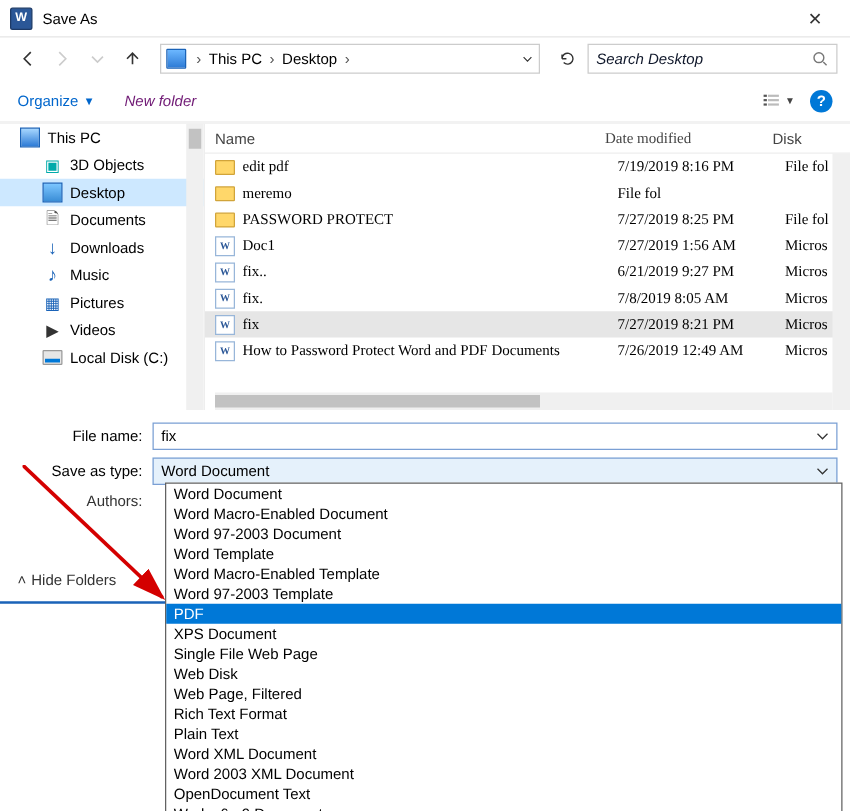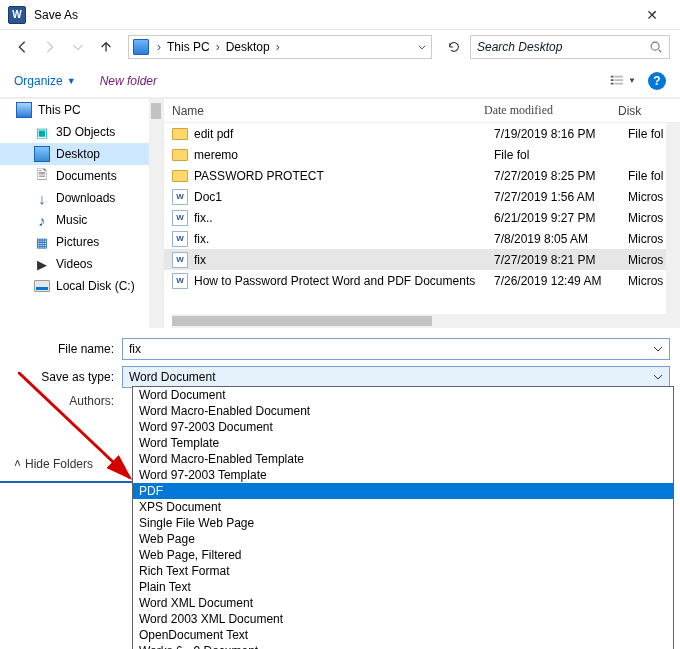--- a/index.html
+++ b/index.html
@@ -168,21 +168,21 @@
     display:flex;
     height:24px;
     align-items:center;
     color:#444;
     border-bottom:1px solid #eee;
     justify-content:center;
   }
   .lh-name { width:320px;padding-left:8px;}
   .lh-date { width:134px;font-family:Liberation Serif, serif;}
   .lh-type { flex:1;}
-  .list-body { height:192px; overflow:hidden;}
+  .list-body { height:192px; overflow:hidden;font-family:Liberation Serif, serif;}
   .row {
     display:flex;
     height:21px;
     align-items:center;
     padding-left:8px;
   }
   .row.selected { background:#e6e6e6; }
   .r-icon {width:16px;height:16px;margin-right:6px;display:flex;align-items:center;justify-content:center;}
   .r-folder { background:#ffd76a;border:1px solid #d1a43a;height:12px;border-radius:1px;}
   .r-word {
@@ -470,21 +470,21 @@
 <div class="dropdown" id="dropdown">
     <div class="dd-item">Word Document</div>
     <div class="dd-item">Word Macro-Enabled Document</div>
     <div class="dd-item">Word 97-2003 Document</div>
     <div class="dd-item">Word Template</div>
     <div class="dd-item">Word Macro-Enabled Template</div>
     <div class="dd-item">Word 97-2003 Template</div>
     <div class="dd-item selected">PDF</div>
     <div class="dd-item">XPS Document</div>
     <div class="dd-item">Single File Web Page</div>
-    <div class="dd-item">Web Page</div>
+    <div class="dd-item">Web Disk</div>
     <div class="dd-item">Web Page, Filtered</div>
     <div class="dd-item">Rich Text Format</div>
     <div class="dd-item">Plain Text</div>
     <div class="dd-item">Word XML Document</div>
     <div class="dd-item">Word 2003 XML Document</div>
     <div class="dd-item">OpenDocument Text</div>
     <div class="dd-item">Works 6 - 9 Document</div>
   </div>
 
 <div class="arrow">

